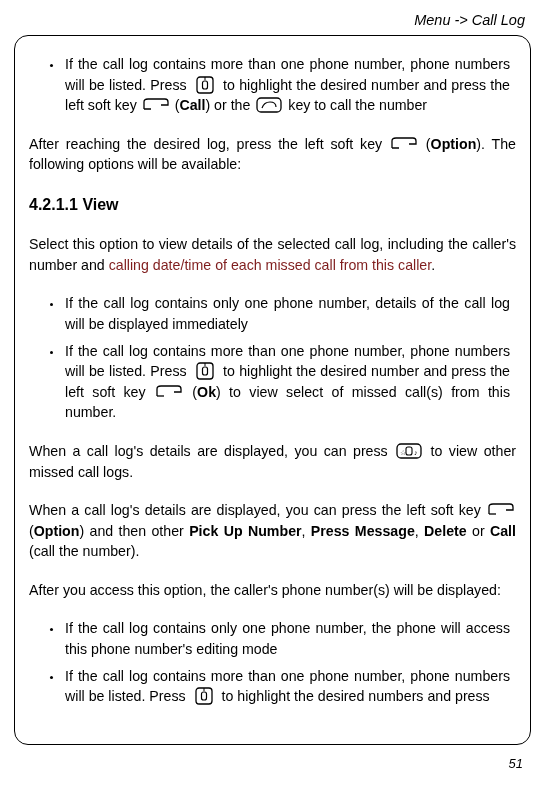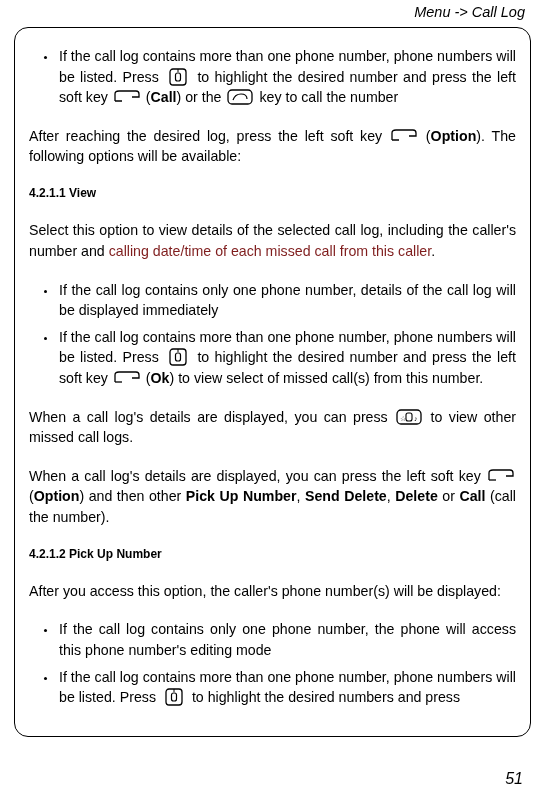--- a/index.html
+++ b/index.html
@@ -8,51 +8,51 @@
     padding: 0;
     width: 545px;
     height: 790px;
     font-family: Arial, Helvetica, sans-serif;
     font-size: 14.2px;
     line-height: 1.45;
     color: #000;
     background: #fff;
   }
   .page {
-    padding: 0 14px 10px 14px;
+    padding: 8px 14px 10px 14px;
     width: 545px;
     height: 790px;
     position: relative;
   }
   .breadcrumb {
     text-align: right;
     font-style: italic;
     font-size: 14.5px;
     padding: 2px 6px 4px 0;
   }
   .frame {
     border: 1.5px solid #000;
     border-radius: 14px;
     padding: 12px 14px 16px 14px;
     height: 710px;
     overflow: hidden;
   }
   .para { text-align: justify; margin: 18px 0; }
-  ul { margin: 4px 0; padding-left: 28px; }
+  ul { margin: 4px 6px; padding-left: 28px; }
   li { text-align: justify; margin: 6px 0 6px 0; padding-left: 2px; }
   li::marker { font-size: 10px; }
-  h4 { font-size: 12px; margin: 12px 0 8px 0; }
+  h4 { font-size: 16px; margin: 12px 0 8px 0; }
   .red { color: #7f1d1d; }
   b { font-weight: bold; }
   .pagenum {
     position: absolute;
-    bottom: 0;
+    bottom: 16px;
     right: 22px;
     font-style: italic;
-    font-size: 16px;
+    font-size: 13px;
   }
   svg.keyicon {
     display: inline-block;
     vertical-align: -5px;
     width: 28px;
     height: 20px;
   }
   svg.wideicon { width: 30px; }
 </style>
 </head>
@@ -127,24 +127,23 @@
         </svg>
       <span>to view other missed call logs.</span>
     </div>
 
     <div class="para">
       <span>When a call log's details are displayed, you can press the left soft key</span>
       <svg class="keyicon wideicon" viewBox="0 0 30 20">
           <path d="M3 14 L3 7 Q3 4 7 4 L24 4 Q27 4 27 7 L27 10 L20 10" fill="none" stroke="#000" stroke-width="1.3"></path>
           <line x1="3" y1="14" x2="10" y2="14" stroke="#000" stroke-width="1.3"></line>
         </svg>
-      <span>(</span><b>Option</b><span>) and then other </span><b>Pick Up Number</b><span>, </span><b>Send Delete</b><span>, </span><b>Delete</b><span> or </span><b>Call</b><span> (call the number).</span>
+      <span>(</span><b>Option</b><span>) and then other </span><b>Pick Up Number</b><span>, </span><b>Press Message</b><span>, </span><b>Delete</b><span> or </span><b>Call</b><span> (call the number).</span>
     </div>
 
-    <h4>4.2.1.2 Pick Up Number</h4>
 
     <div class="para"><span>After you access this option, the caller's phone number(s) will be displayed:</span></div>
 
     <ul>
       <li><span>If the call log contains only one phone number, the phone will access this phone number's editing mode</span></li>
       <li>
         <span>If the call log contains more than one phone number, phone numbers will be listed. Press</span>
         <svg class="keyicon" viewBox="0 0 28 20">
             <rect x="6" y="2" width="16" height="16" rx="3" fill="none" stroke="#000" stroke-width="1.3"></rect>
             <rect x="11.5" y="6" width="5" height="8" rx="2" fill="none" stroke="#000" stroke-width="1.2"></rect>

